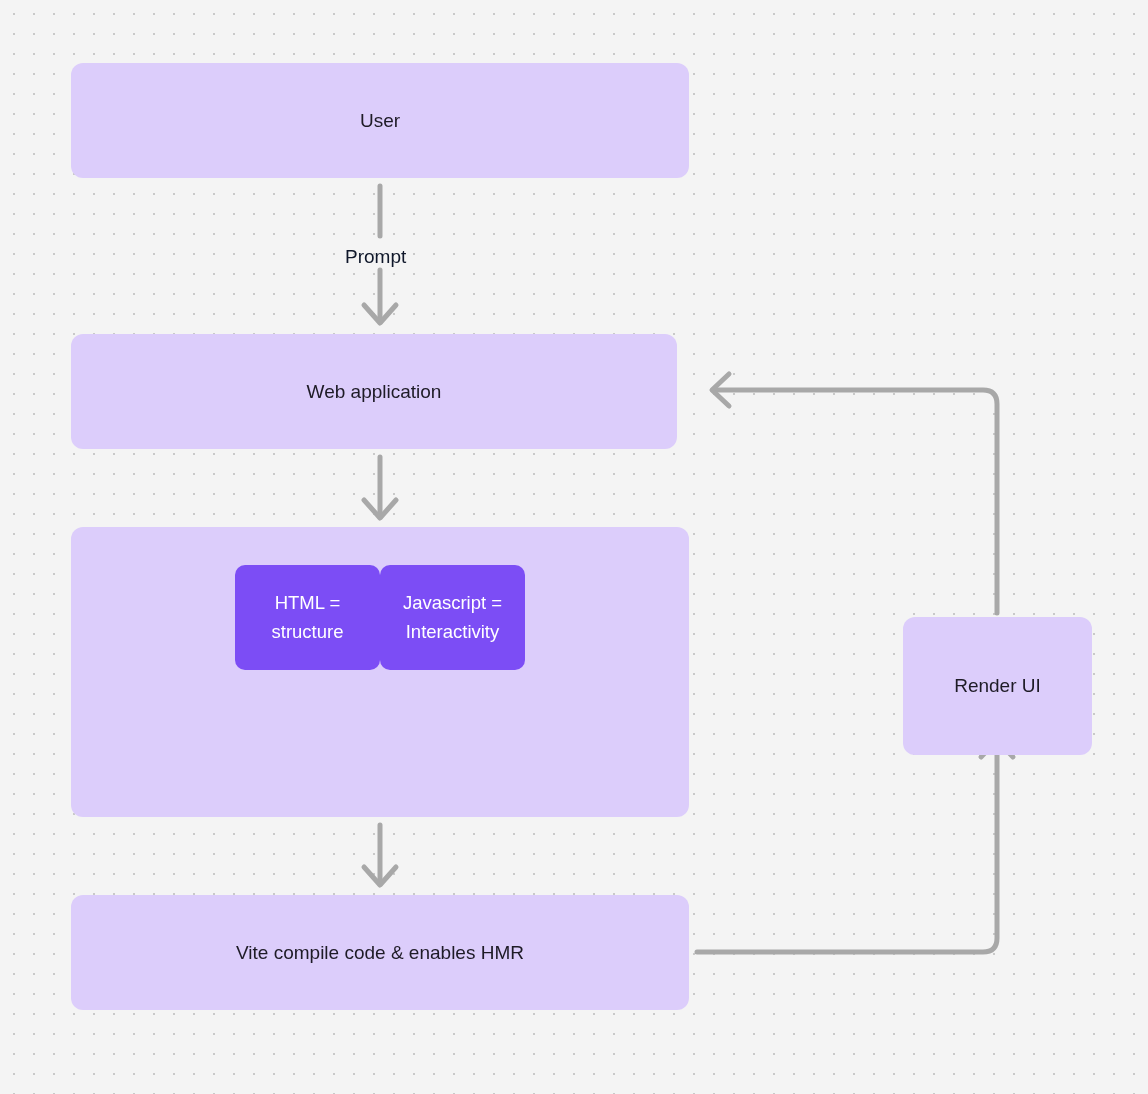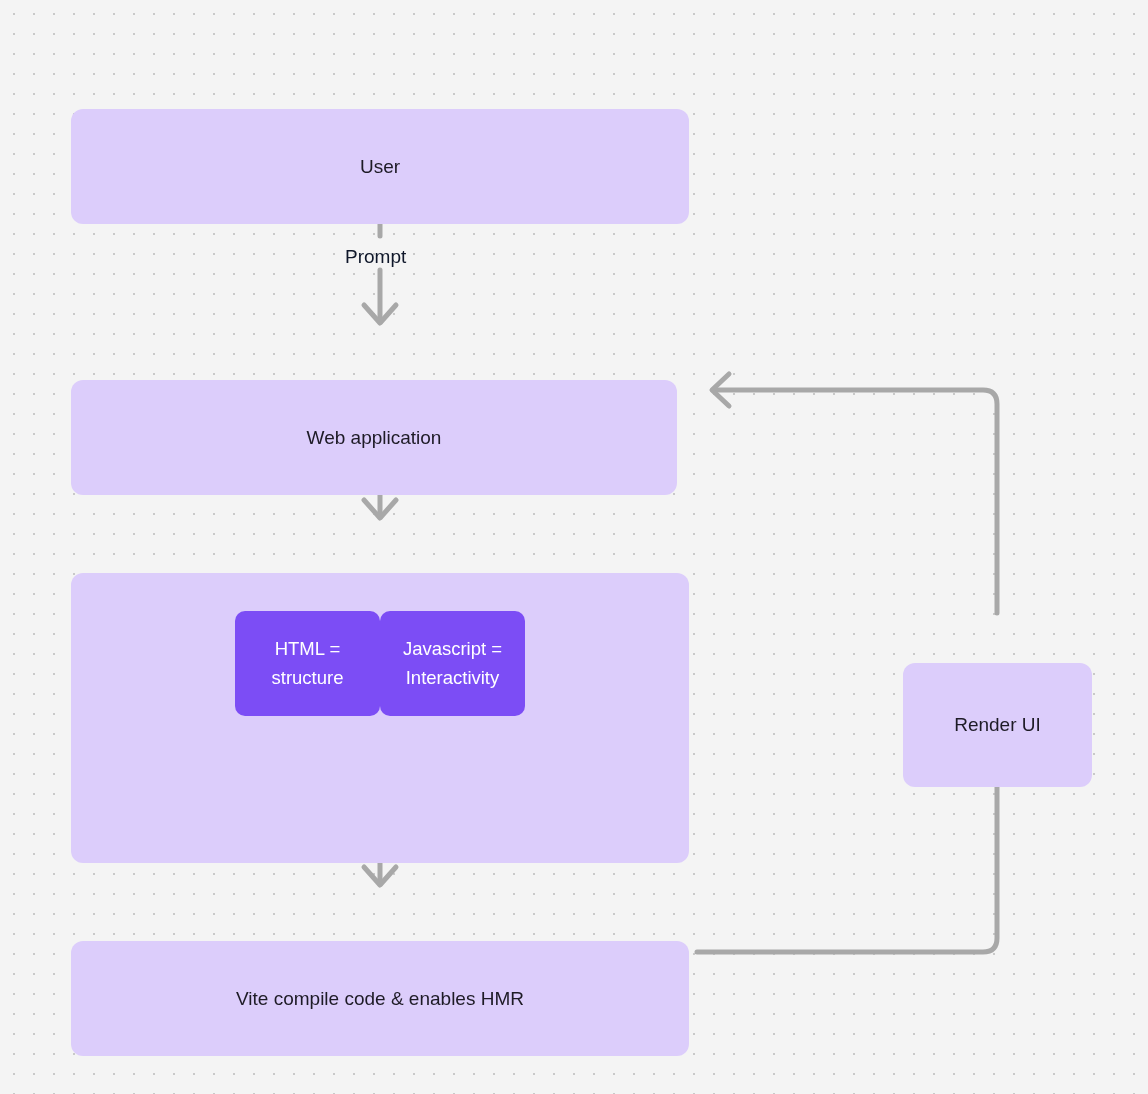--- a/index.html
+++ b/index.html
@@ -26,29 +26,28 @@
     position: absolute;
     background: #dccdfb;
     border-radius: 12px;
     display: flex;
     align-items: center;
     justify-content: center;
     color: #1e1b26;
     font-size: 19px;
     line-height: 1.35;
     text-align: center;
-    margin-top: 46px;
   }
   
   #node-user        { left: 71px;  top: 63px;  width: 618px; height: 115px; }
   #node-webapp      { left: 71px;  top: 334px; width: 606px; height: 115px; }
   #node-components  { left: 71px;  top: 527px; width: 618px; height: 290px;
                       align-items: flex-start; justify-content: flex-start; }
   #node-vite        { left: 71px;  top: 895px; width: 618px; height: 115px; }
-  #node-render      { left: 903px; top: 617px; width: 189px; height: 124px; }
+  #node-render      { left: 903px; top: 617px; width: 189px; height: 138px; }
 
   
   .chips {
     position: absolute;
     left: 0; top: 38px;
     width: 100%;
     display: flex;
     justify-content: center;
   }
   .chip {

